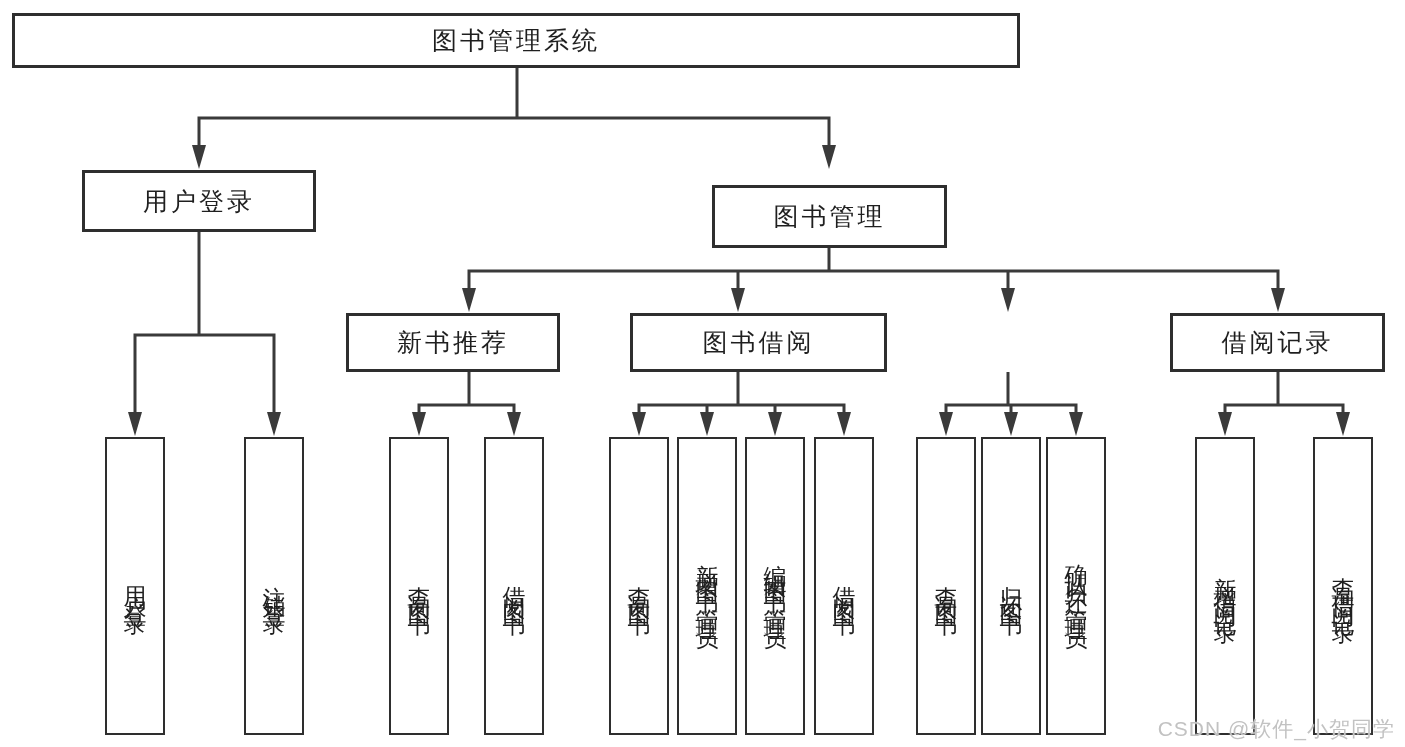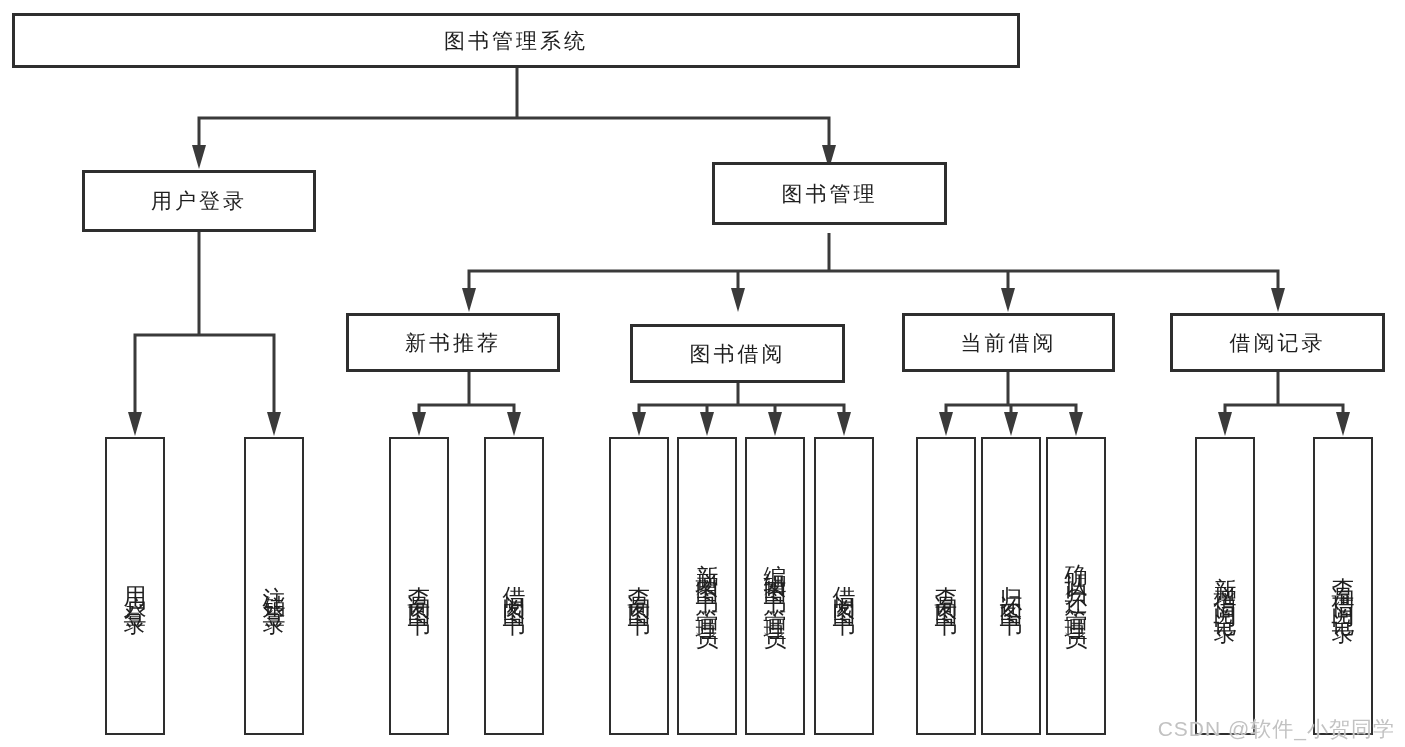--- a/index.html
+++ b/index.html
@@ -12,21 +12,21 @@
     background:var(--background); overflow:hidden;
     font-family:"Liberation Sans", sans-serif; color:var(--text);
   }
   .connector{position:absolute;left:0;top:0;pointer-events:none;}
   .connector path{stroke:var(--line);stroke-width:3;fill:none;}
   .connector polygon{fill:var(--line);stroke:none;}
   .hbox{
     position:absolute; box-sizing:border-box;
     border:3px solid var(--border); background:#fff;
     display:flex; align-items:center; justify-content:center;
-    font-size:21px; letter-spacing:3px; white-space:nowrap;
+    font-size:25px; letter-spacing:3px; white-space:nowrap;
   }
   .vbox{
     position:absolute; box-sizing:border-box;
     width:60px; height:298px; top:437px;
     border:2px solid var(--border); background:#fff;
     display:flex; align-items:center; justify-content:center;
   }
   .vtext{
     writing-mode:vertical-rl; text-orientation:mixed;
     font-size:23px; letter-spacing:9px; line-height:1;
@@ -85,32 +85,29 @@
     </g>
   </svg>
 
   <div class="hbox" style="left:12px;top:13px;width:1008px;height:55px;">
     <span>图书管理系统</span>
   </div>
 
   <div class="hbox" style="left:82px;top:170px;width:234px;height:62px;">
     <span>用户登录</span>
   </div>
-  <div class="hbox" style="left:712px;top:162px;width:235px;height:63px;">
+  <div class="hbox" style="left:712px;top:185px;width:235px;height:63px;">
     <span>图书管理</span>
   </div>
 
   <div class="hbox" style="left:346px;top:313px;width:214px;height:59px;">
     <span>新书推荐</span>
   </div>
-  <div class="hbox" style="left:630px;top:324px;width:215px;height:59px;">
+  <div class="hbox" style="left:630px;top:313px;width:257px;height:59px;">
     <span>图书借阅</span>
-  </div>
-  <div class="hbox" style="left:902px;top:313px;width:213px;height:59px;">
-    <span>当前借阅</span>
   </div>
   <div class="hbox" style="left:1170px;top:313px;width:215px;height:59px;">
     <span>借阅记录</span>
   </div>
 
   <div class="vbox" style="left:105px;">
     <span class="vtext">用户登录</span>
   </div>
   <div class="vbox" style="left:244px;">
     <span class="vtext">注销登录</span>

